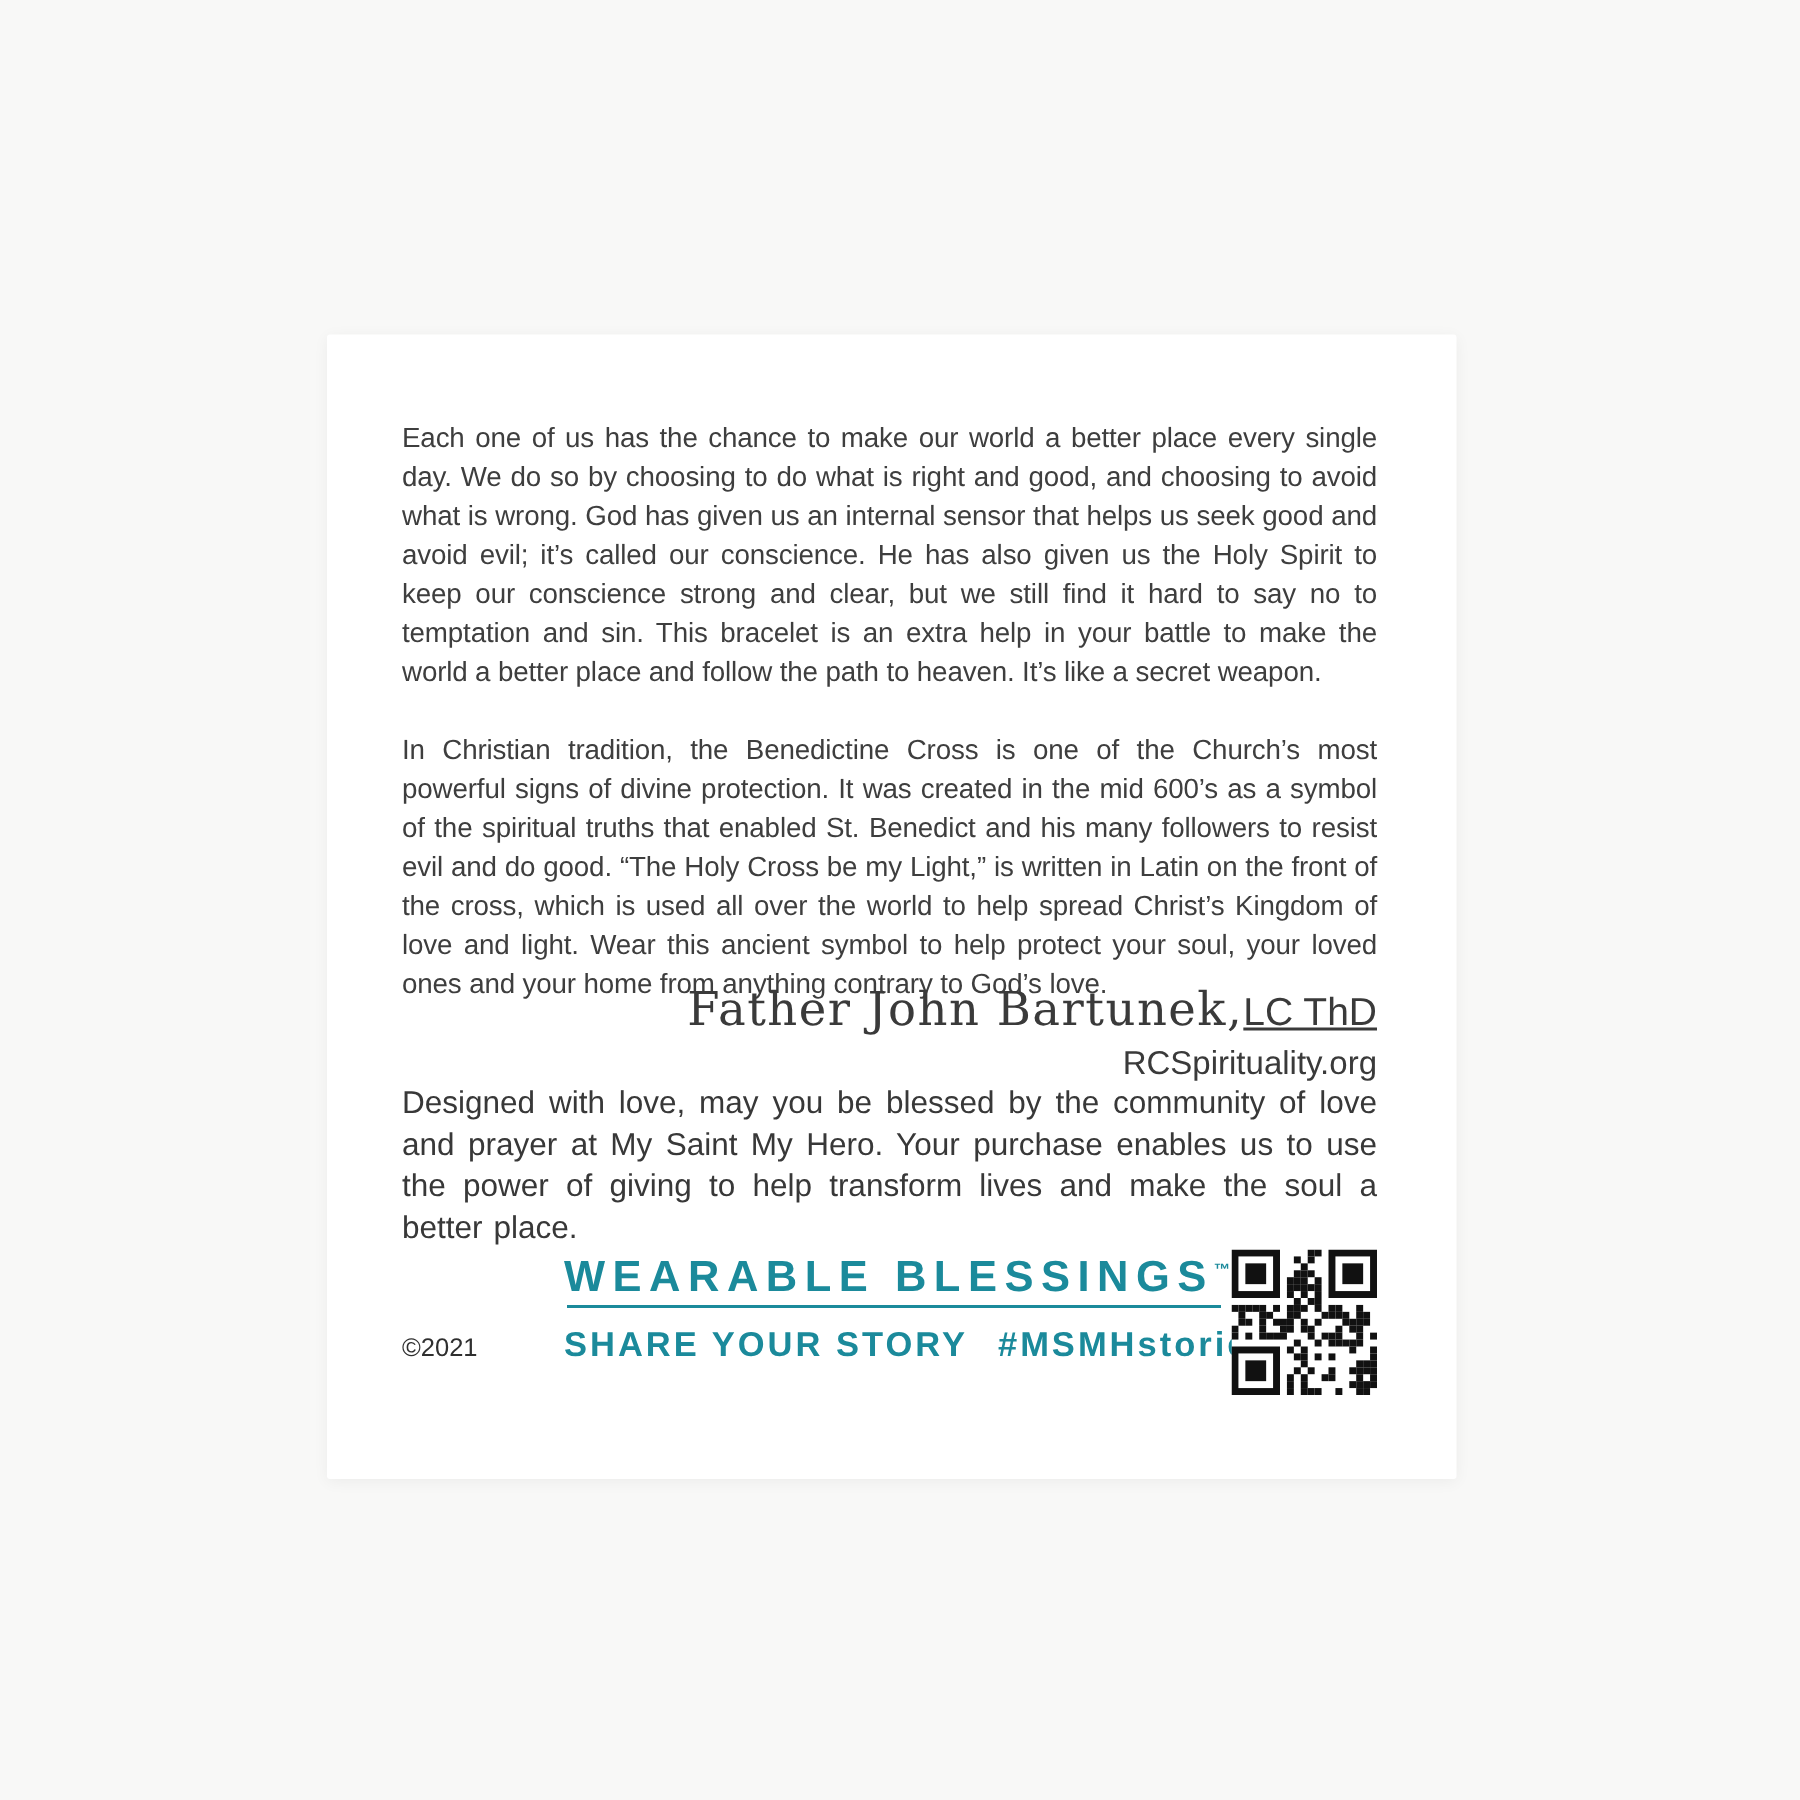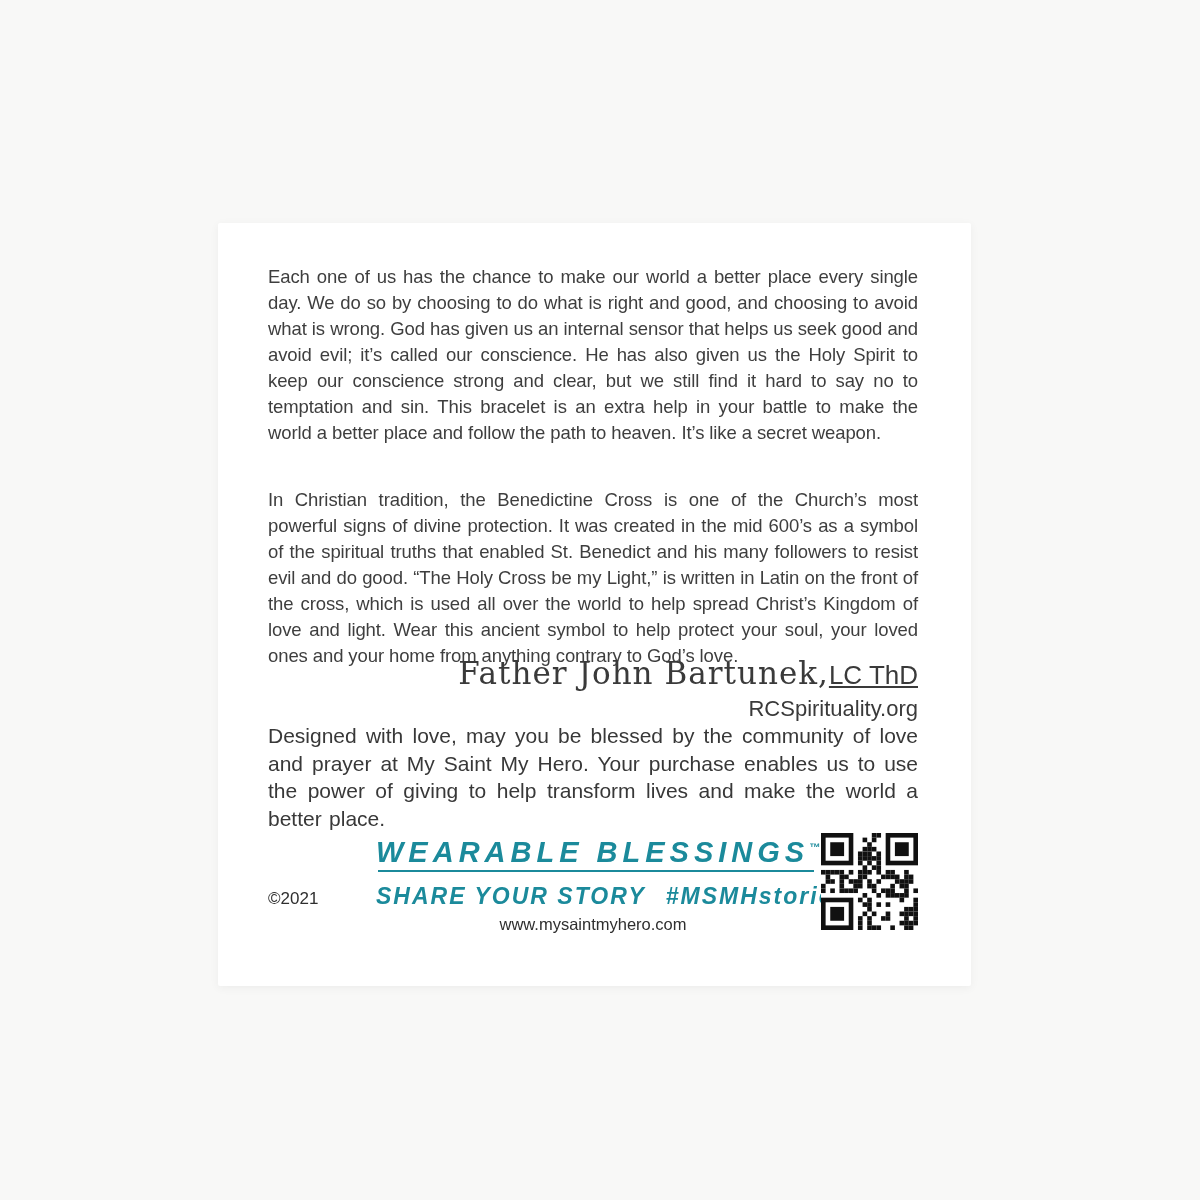--- a/index.html
+++ b/index.html
@@ -25,21 +25,21 @@
   .card .block { position: absolute; left: 50px; width: 650px; }
 
   .body-para {
     font-size: 18.5px;
     line-height: 26px;
     letter-spacing: -0.1px;
     text-align: justify;
     color: #3e3e3e;
     margin: 0;
   }
-  .p-intro    { top: 41px;  }
+  .p-intro    { top: 56px;  }
   .p-tradition{ top: 264px; }
 
   .signature { top: 430px; text-align: right; color: #3a3a3a; }
   .sig-line1 { font-size: 21px; line-height: 40px; white-space: nowrap; }
   .sig-script {
     font-family: "DejaVu Serif", serif;
     font-size: 31px;
     letter-spacing: 1px;
   }
   .sig-credentials { font-size: 26px; margin-left: 0; text-decoration: underline; }
@@ -55,21 +55,20 @@
     margin: 0;
   }
 
   .brand-row { top: 610px; height: 100px; }
   .brand-col {
     position: absolute;
     left: 108px;
     top: 0;
     width: 440px;
     text-align: right;
-    font-style: italic;
   }
   .wordmark {
     font-size: 29px;
     font-weight: bold;
     letter-spacing: 5px;
     line-height: 28px;
     white-space: nowrap;
   }
   .tm {
     font-size: 11px;
@@ -112,21 +111,21 @@
 
     <p class="block body-para p-tradition">In Christian tradition, the Benedictine Cross is one of the Church’s most powerful signs of divine protection. It was created in the mid 600’s as a symbol of the spiritual truths that enabled St. Benedict and his many followers to resist evil and do good. “The Holy Cross be my Light,” is written in Latin on the front of the cross, which is used all over the world to help spread Christ’s Kingdom of love and light. Wear this ancient symbol to help protect your soul, your loved ones and your home from anything contrary to God’s love.</p>
 
     <div class="block signature">
       <div class="sig-line1">
         <span class="sig-script">Father John Bartunek,</span><span class="sig-credentials">LC ThD</span>
       </div>
       <div class="sig-org">RCSpirituality.org</div>
     </div>
 
-    <p class="block p-mission">Designed with love, may you be blessed by the community of love and prayer at My Saint My Hero. Your purchase enables us to use the power of giving to help transform lives and make the world a better place.</p>
+    <p class="block p-mission">Designed with love, may you be blessed by the community of love and prayer at My Saint My Hero. Your purchase enables us to use the power of giving to help transform lives and make the soul a better place.</p>
 
     <div class="block brand-row">
       <div class="brand-col">
         <div class="wordmark accent-text" style="color: rgb(27, 138, 155);">
           <span>WEARABLE BLESSINGS</span><span class="tm">™</span>
         </div>
         <div class="brand-rule accent-bg" style="background: rgb(27, 138, 155);"></div>
         <div class="share-line accent-text" style="color: rgb(27, 138, 155);">
           <span>SHARE YOUR STORY</span><span class="share-hashtag">#MSMHstories</span>
         </div>
@@ -266,16 +265,15 @@
             <rect x="69.28571428571428" y="4.619047619047619" width="23.095238095238095" height="23.095238095238095" fill="#ffffff"></rect>
             <rect x="73.9047619047619" y="9.238095238095237" width="13.857142857142856" height="13.857142857142856" fill="#111111"></rect>
             <rect x="0" y="64.66666666666666" width="32.33333333333333" height="32.33333333333333" fill="#111111"></rect>
             <rect x="4.619047619047619" y="69.28571428571428" width="23.095238095238095" height="23.095238095238095" fill="#ffffff"></rect>
             <rect x="9.238095238095237" y="73.9047619047619" width="13.857142857142856" height="13.857142857142856" fill="#111111"></rect>
           </svg></div>
     </div>
 
     <div class="block footer-copyright">©2021</div>
 
-    <div class="block footer-site">www.mysaintmyhero.com</div>
 
   </div>
 </div>
 
 </body></html>

